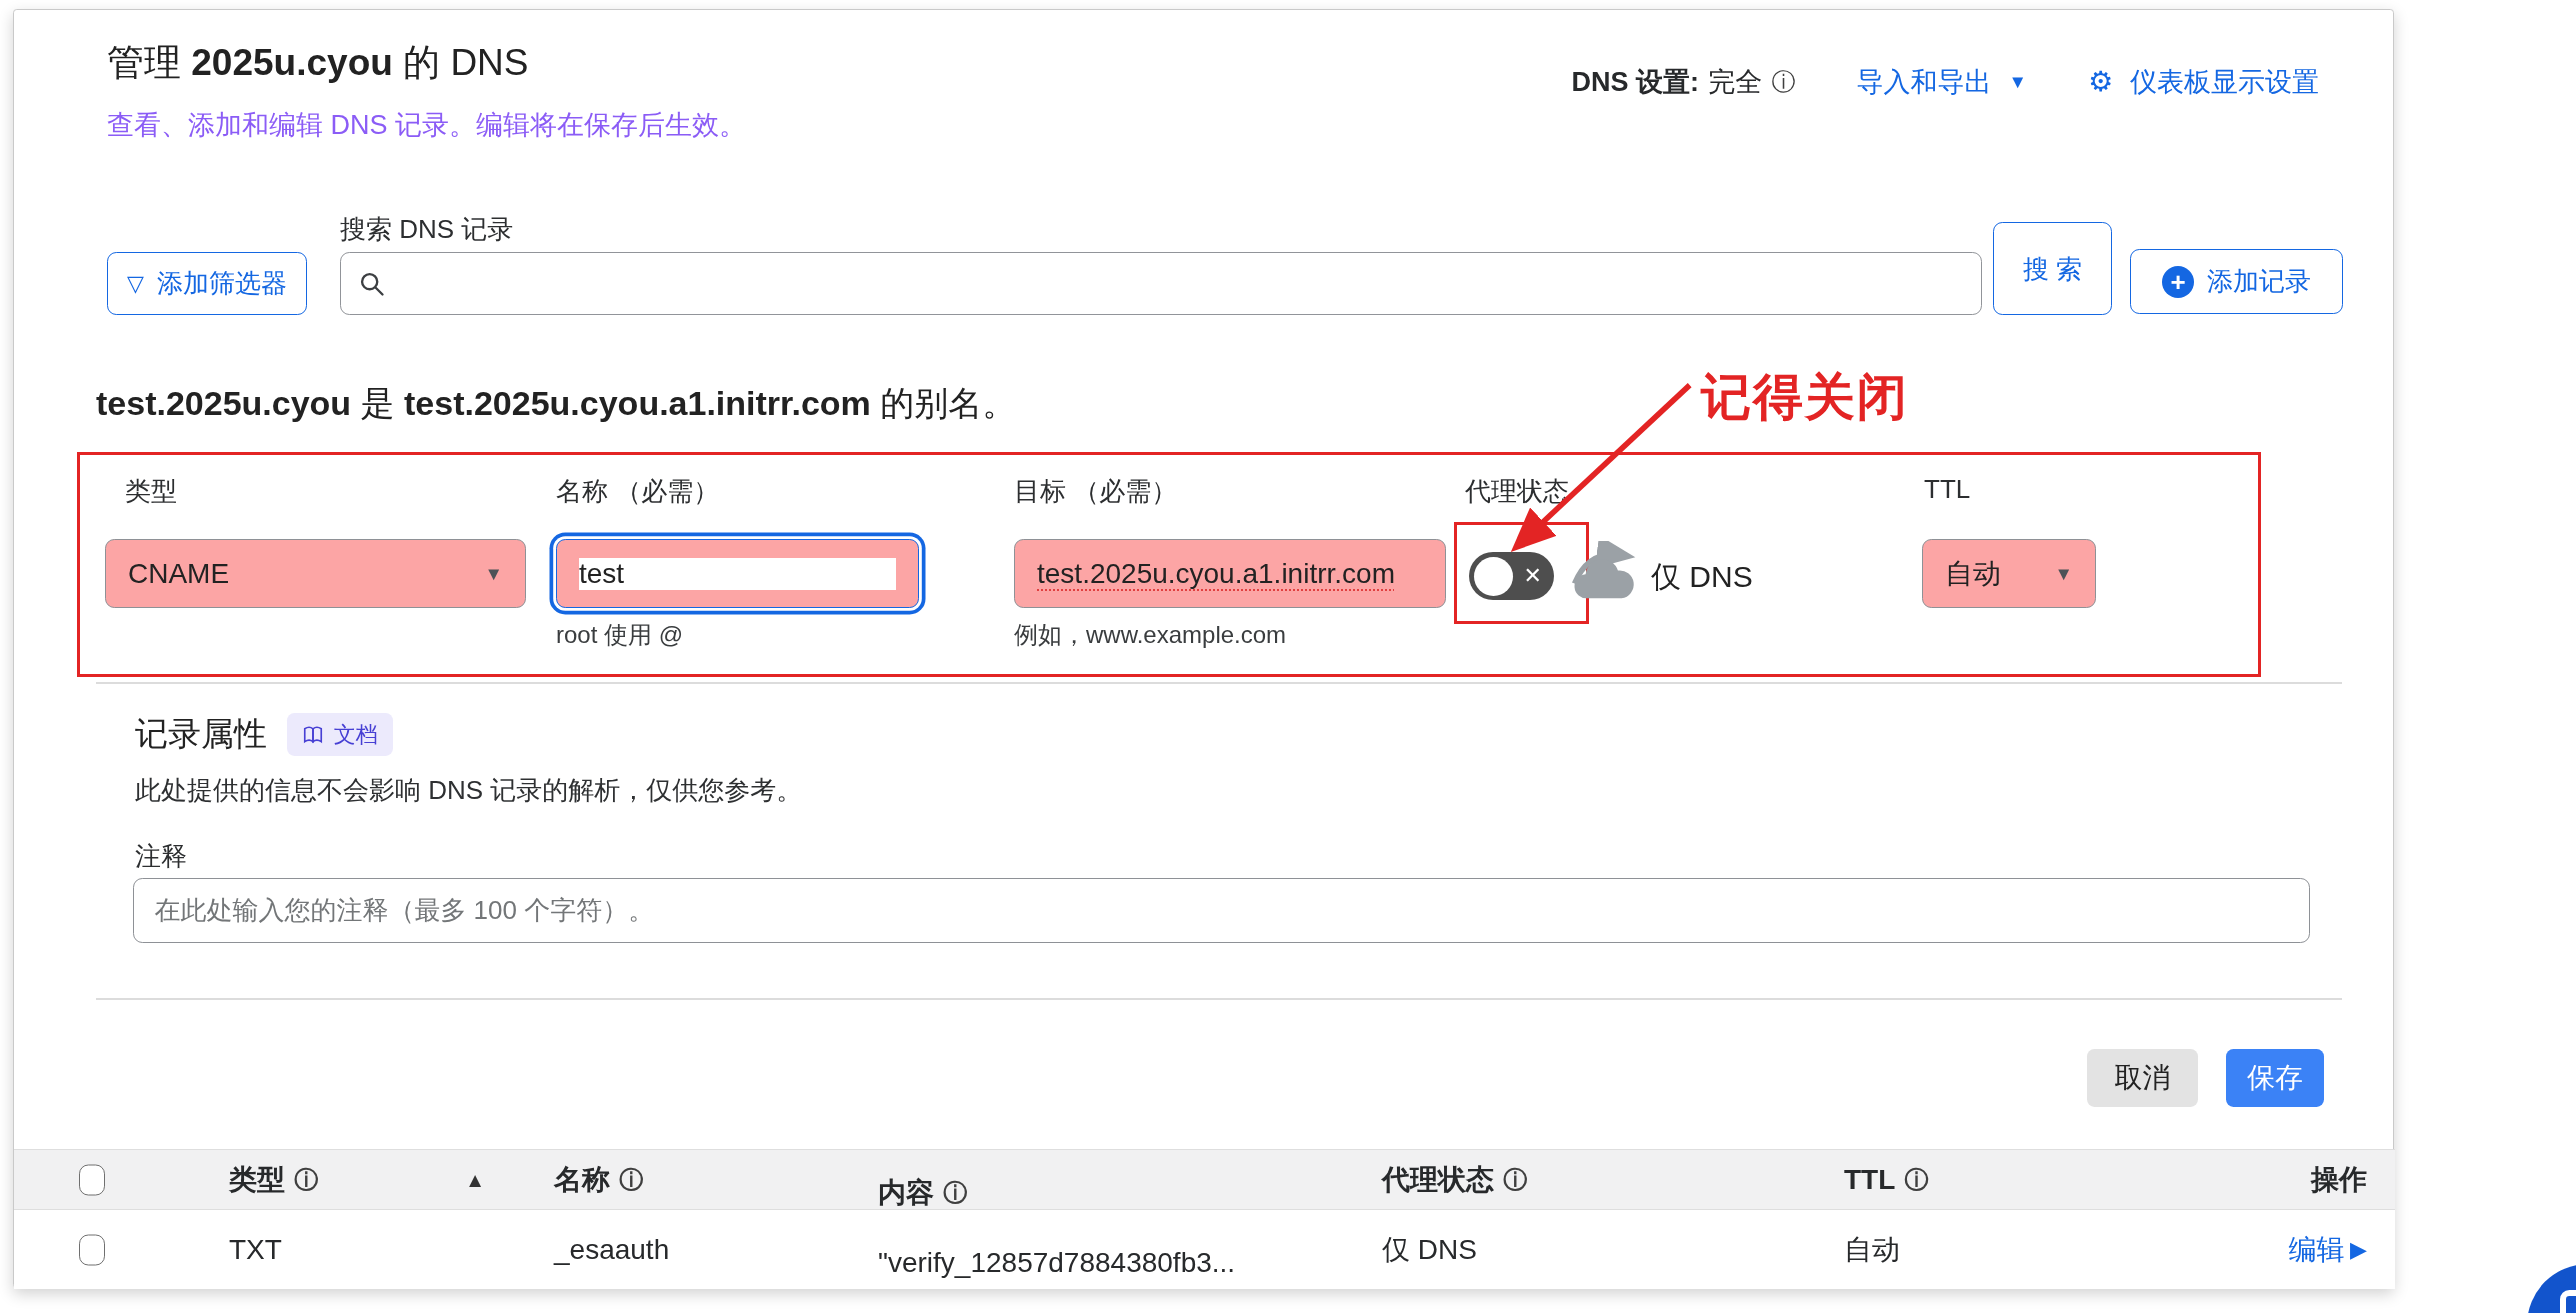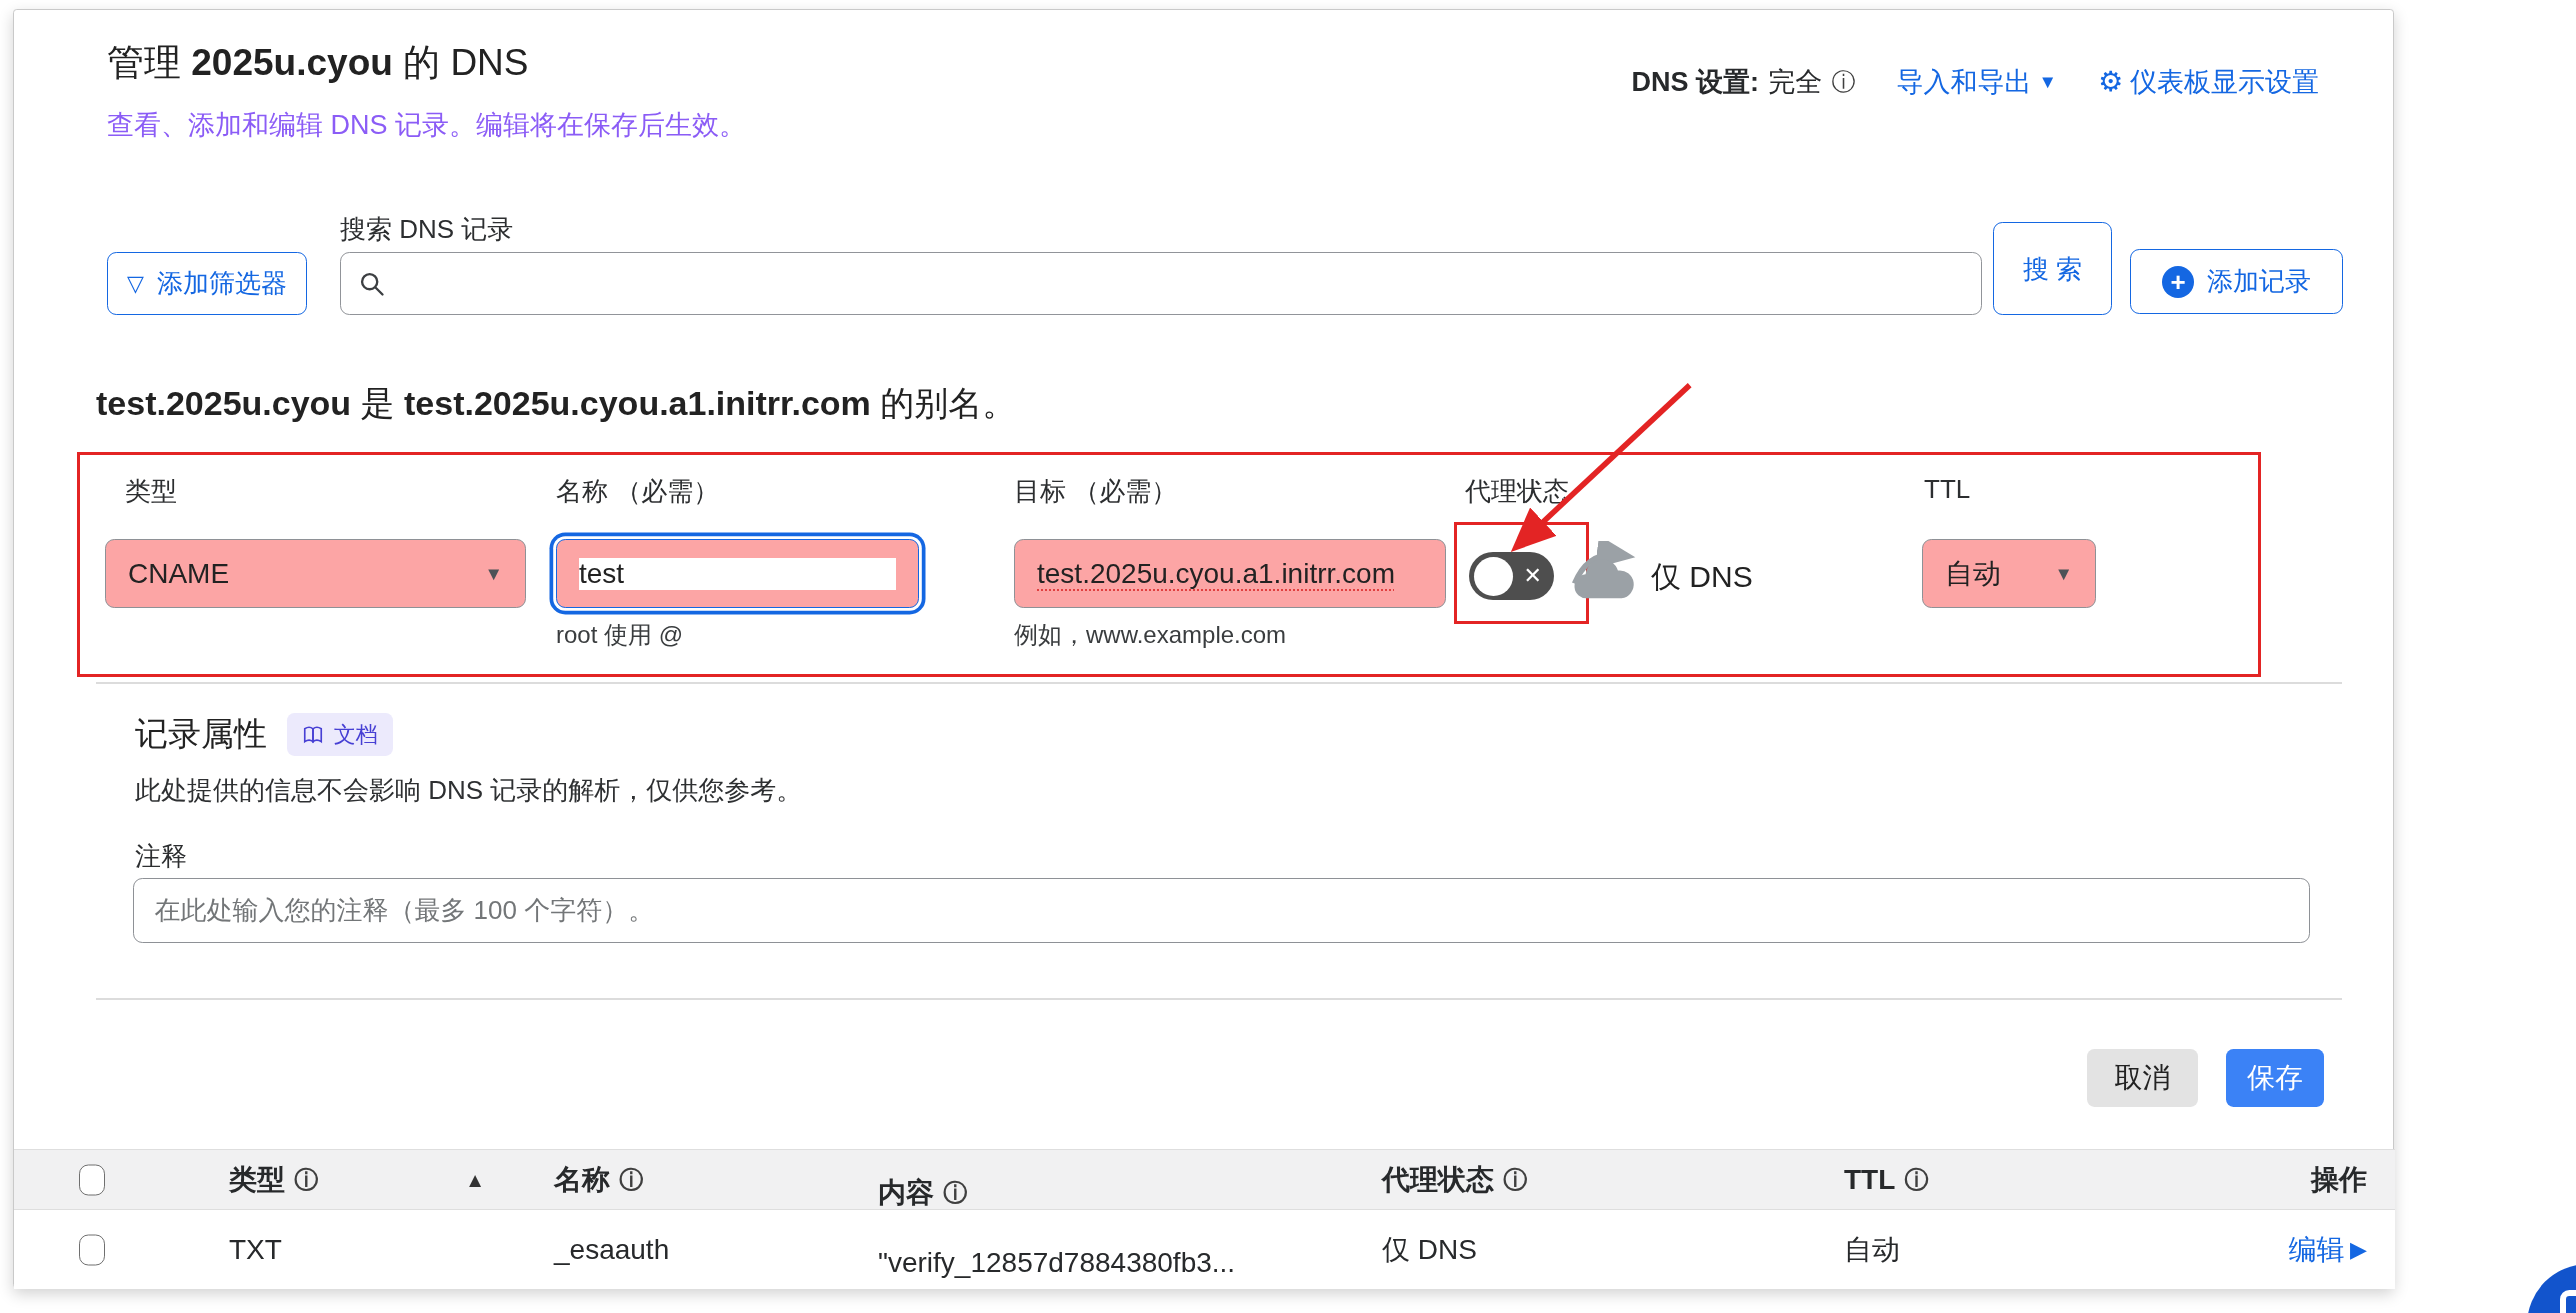--- a/index.html
+++ b/index.html
@@ -13,21 +13,21 @@
   .abs { position:absolute; }
 
   
   .page-title { left:93px; top:28px; font-size:37px; color:#222; }
   .page-title b { font-weight:700; }
   .page-subtitle { left:93px; top:97px; font-size:27px; color:#8b5cf6; }
   .header-actions { right:74px; top:54px; display:flex; align-items:center; gap:41px; font-size:27px; }
   .dns-setting { display:flex; align-items:center; gap:9.3px; }
   .dns-setting .lbl { font-weight:700; }
   .info-i { font-size:24px; color:#3f3f3f; }
-  .link { color:#1467e2; display:flex; align-items:center; gap:7px; cursor:pointer; }
+  .link { color:#1467e2; display:flex; align-items:center; gap:17px; cursor:pointer;margin-left:20px; }
   .caret-blue { font-size:18.6px; color:#1467e2; }
   .gear { font-size:28px; line-height:1; }
 
   
   .search-label { left:326px; top:202px; font-size:26px; color:#2c2e30; }
   .btn-outline { border:1.9px solid #1467e2; border-radius:9.3px; background:#fff; color:#1467e2;
     display:flex; align-items:center; justify-content:center; gap:13px; font-size:26px; cursor:pointer; }
   .filter-btn { left:93px; top:242px; width:200px; height:63px; }
   .filter-glyph { font-size:22px; }
   .search-input-wrap { left:326px; top:242px; width:1642px; height:63px; border:1.9px solid #919499;
@@ -197,20 +197,21 @@
       <path d="M20,62 a13,13 0 0 1 -2,-26 a18,18 0 0 1 35,-4 a12,12 0 0 1 4,30 z" fill="#9ba1a6"></path>
     </svg>
     <div class="abs proxy-value">仅 DNS</div>
 
     <div class="abs fld-label ttl-label">TTL</div>
     <div class="abs control select ttl-select">
       <span>自动</span>
       <span class="sel-caret">▼</span>
     </div>
 
+    <div class="abs anno-text">记得关闭</div>
     <svg class="abs anno-arrow" viewBox="0 0 232 202">
       <defs>
         <marker id="ah" markerWidth="10" markerHeight="10" refX="5" refY="3.5" orient="auto">
           <path d="M0,0 L8,3.5 L0,7 Z" fill="#e32424"></path>
         </marker>
       </defs>
       <line x1="208" y1="12" x2="28" y2="180" stroke="#e32424" stroke-width="6" marker-end="url(#ah)"></line>
     </svg>
 
     <div class="abs divider div-form"></div>

